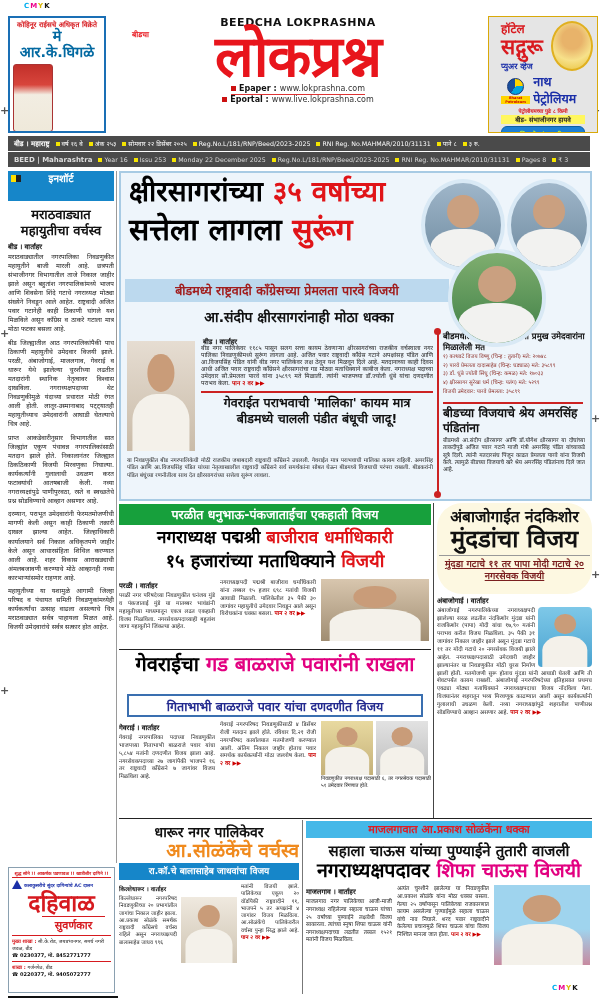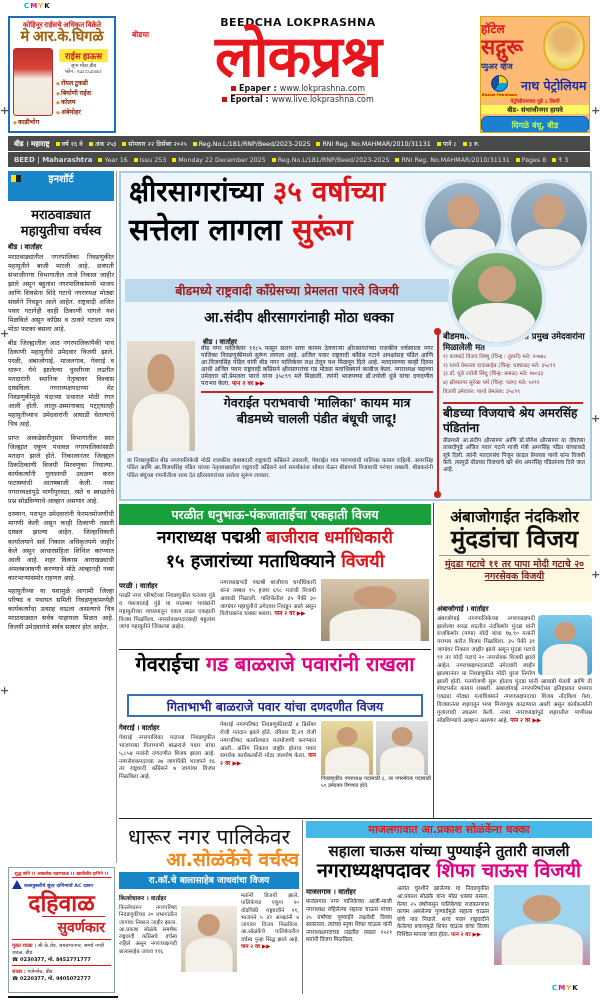--- a/index.html
+++ b/index.html
@@ -7,29 +7,29 @@
         font-family:"DejaVu Sans","Liberation Sans",sans-serif;overflow:hidden;}
   .abs{position:absolute;}
   .clip{overflow:hidden;}
   .jtext{text-align:justify;color:#1c1c1c;}
   .regmark{position:absolute;color:#555;font-size:11px;font-weight:bold;}
   .cmyk{font-size:7px;font-weight:bold;letter-spacing:1px;}
   .cmyk .c{color:#00aeef}.cmyk .m{color:#ec008c}.cmyk .y{color:#d8b400}.cmyk .k{color:#111}
   
   .leftad{border:2px solid #1a6fb5;background:#fff;padding:2px 3px;box-sizing:border-box;}
   .leftad .l1{color:#d61a1f;font-weight:bold;font-size:7px;text-align:center;}
-  .leftad .nm{color:#a16207;font-weight:bold;font-size:14.5px;text-align:center;line-height:1.1;}
+  .leftad .nm{color:#0369a1;font-weight:bold;font-size:14.5px;text-align:center;line-height:1.1;}
   .ricebag{float:left;width:38px;height:66px;margin:3px 3px 0 0;border-radius:3px;
            background:linear-gradient(180deg,#c2302a 0%,#d8453c 30%,#f2ede2 45%,#efe9da 100%);border:1px solid #a33;}
   .leftad .shop{display:inline-block;background:#ffe93a;color:#d61a1f;font-weight:bold;font-size:8.5px;padding:1px 6px;border-radius:2px;margin:3px 0 1px 0;}
   .leftad .sm{font-size:5px;color:#333;line-height:1.3;}
   .leftad ul{margin:2px 0 0 0;padding:0;list-style:none;}
   .leftad li{font-size:6.3px;font-weight:bold;color:#8a2b12;line-height:1.55;}
   .leftad li::before{content:"◆ ";color:#f08a1d;font-size:5px;}
-  .rightad{background:#fdba74;border:1px solid #d9a90a;box-sizing:border-box;padding:3px 0;}
+  .rightad{background:#e5e5e5;border:1px solid #d9a90a;box-sizing:border-box;padding:3px 12px;margin-left:8px;}
   .rightad .hot{color:#d91a1f;font-weight:bold;font-size:12px;}
   .rightad .sad{color:#d91a1f;font-weight:bold;font-size:21px;line-height:1;}
   .rightad .veg{color:#1b2fa8;font-weight:bold;font-size:8px;margin-top:2px;}
   .portrait{position:absolute;right:4px;top:4px;width:38px;height:46px;border-radius:50%;
             border:2px solid #e0b020;background:radial-gradient(circle at 50% 35%,#e8b36a 28%,#f7e18a 60%,#e8c23a 100%);}
   .bplogo{width:15px;height:15px;border-radius:50%;background:conic-gradient(#ffd400 0 25%,#00a3e0 0 60%,#1a4f9c 0 100%);display:inline-block;vertical-align:middle;border:1px solid #137;}
   .bptxt{display:block;background:#ffd400;color:#c00;font-size:3.5px;font-weight:bold;padding:0 1px;margin-top:1px;text-align:center;}
   .brand{color:#1b2fa8;font-weight:bold;font-size:12.5px;vertical-align:middle;}
   .note1{color:#d91a1f;font-size:5.3px;font-weight:bold;text-align:center;}
   .note2{color:#222;font-size:6.5px;font-weight:bold;text-align:center;background:#fff75e;}
@@ -85,42 +85,42 @@
   .hline{background:#222;height:1px;}
   .gbox{border:2px solid #3a6fb0;background:#fff;color:#232a8f;font-weight:bold;font-size:12.5px;text-align:center;line-height:21px;box-sizing:border-box;}
   .caption{font-size:5.1px;color:#222;line-height:1.3;text-align:justify;}
   
   .botad{border:1.5px solid #8aa0b0;box-sizing:border-box;padding:2px 3px;background:#fff;}
   .botad .tl{color:#d61a1f;font-size:4.6px;font-weight:bold;text-align:center;border-bottom:1px solid #d61a1f;padding-bottom:1px;}
   .botad .lr{display:flex;align-items:center;gap:2px;margin-top:2px;}
   .tri{width:0;height:0;border-left:5px solid transparent;border-right:5px solid transparent;border-bottom:9px solid #1b2fa8;position:relative;}
   .botad .ac{color:#1b2fa8;font-size:4.8px;font-weight:bold;}
   .botad .nm{color:#d61a1f;font-weight:bold;font-size:23px;text-align:center;line-height:1.05;margin-top:2px;}
-  .botad .sb{color:#d61a1f;font-weight:bold;font-size:14px;text-align:right;border-top:1.5px solid #d61a1f;margin:1px 6px 0 30px;}
+  .botad .sb{color:#d61a1f;font-weight:bold;font-size:11px;text-align:center;border-top:1.5px solid #d61a1f;margin:1px 6px 0 30px;}
   .botad .ad1{font-size:5px;color:#222;line-height:1.35;margin-top:3px;border-top:1px solid #d61a1f;padding-top:2px;}
   .botad .lb{color:#d61a1f;font-weight:bold;}
   .botad .phn{font-weight:bold;color:#111;}
 </style>
 </head>
 <body>
 
 <div class="page">
 
   <div class="abs cmyk" style="left:24px;top:2px;">
     <span class="c">C</span><span class="m">M</span><span class="y">Y</span><span class="k">K</span>
   </div>
 
   <div class="regmark" style="left:0;top:104px;">+</div>
   <div class="regmark" style="left:591px;top:104px;">+</div>
   <div class="regmark" style="left:0;top:327px;">+</div>
   <div class="regmark" style="left:591px;top:412px;">+</div>
   <div class="regmark" style="left:591px;top:568px;">+</div>
   <div class="regmark" style="left:0;top:684px;">+</div>
 
-  <div class="abs leftad clip" style="left:8px;top:16px;width:108px;height:117px;font-family:Liberation Serif, serif;">
+  <div class="abs leftad clip" style="left:8px;top:16px;width:98px;height:117px;">
     <div class="l1">कोहिनूर राईसचे अधिकृत विक्रेते</div>
     <div class="nm">मे आर.के.घिगळे</div>
     <div class="ricebag"></div>
     <div style="text-align:center;">
       <span class="shop">राईस हाऊस</span>
       <div class="sm">जुना मोंढा,बीड</div>
       <div class="sm">फोन : 9422245661</div>
     </div>
     <ul>
       <li>रॉयल टुकडी</li>
@@ -265,21 +265,21 @@
       <div class="jtext small-body">
         <span>नगराध्यक्षपदी पद्मश्री बाजीराव धर्माधिकारी यांना तब्बल १५ हजार ६९८ मतांची विजयी आघाडी मिळाली. पालिकेतील ३५ पैकी ३० जागांवर महायुतीचे उमेदवार निवडून आले असून विरोधकांना धक्का बसला. </span>
         <span class="more" style="font-size:5.7px;">पान २ वर ▶▶</span>
       </div>
     </div>
     <div class="photo" style="width:108px;height:62px;background:linear-gradient(180deg,#d8c6ae,#a08d72);"></div>
   </div>
 
   <div class="abs vline" style="left:433px;top:503px;height:315px;background:#444;"></div>
   <div class="abs clip" style="left:437px;top:503px;width:155px;height:315px;">
-    <div style="background:#fdf8e1;padding:2px 2px 20px;">
+    <div style="background:#fdf8e1;padding:2px 2px 12px;border-radius:25px;">
       <div style="font-weight:bold;font-size:15.5px;text-align:center;color:#111;">अंबाजोगाईत नंदकिशोर</div>
       <div style="font-weight:bold;font-size:24px;text-align:center;color:#111;line-height:1;">मुंदडांचा विजय</div>
       <div style="font-weight:bold;font-size:9.5px;text-align:center;color:#7a1f1f;margin-top:4px;border-top:1px solid #999;padding-top:2px;line-height:1.25;text-decoration:underline;">मुंदडा गटाचे ११ तर पापा मोदी गटाचे २० नगरसेवक विजयी</div>
     </div>
     <div class="byline">अंबाजोगाई । वार्ताहर</div>
     <div class="jtext small-body">
       <span class="photo" style="float:right;width:54px;height:60px;margin:0 0 2px 3px;border-radius:4px;background:linear-gradient(180deg,#7ec8e8,#4aa3d0);"></span>
       <span>अंबाजोगाई नगरपालिकेच्या नगराध्यक्षपदी झालेल्या सरळ लढतीत नंदकिशोर मुंदडा यांनी राजकिशोर (पापा) मोदी यांचा १७,९० मतांनी पराभव करीत विजय मिळविला. ३५ पैकी ३१ जागांवर निकाल जाहीर झाले असून मुंदडा गटाचे ११ तर मोदी गटाचे २० नगरसेवक विजयी झाले आहेत. नगराध्यक्षपदासाठी उमेदवारी जाहीर झाल्यानंतर या निवडणुकीत मोठी चुरस निर्माण झाली होती. मतमोजणी सुरू होताच मुंदडा यांनी आघाडी घेतली आणि ती शेवटपर्यंत कायम राखली. अंबाजोगाई नगरपरिषदेच्या इतिहासात प्रथमच एवढ्या मोठ्या मताधिक्याने नगराध्यक्षपदाचा विजय नोंदविला गेला. विजयानंतर शहरातून भव्य मिरवणूक काढण्यात आली असून कार्यकर्त्यांनी गुलालाची उधळण केली. नव्या नगराध्यक्षांपुढे शहरातील पाणीप्रश्न सोडविण्याचे आव्हान असणार आहे. </span>
       <span class="more" style="font-size:5.7px;">पान २ वर ▶▶</span>
     </div>
@@ -307,21 +307,21 @@
         <div class="photo" style="width:52px;height:54px;background:linear-gradient(180deg,#e2e2e2,#bdbdbd);"></div>
       </div>
       <div class="caption">निवडणुकीत नगराध्यक्ष पदासाठी ६, तर नगरसेवक पदासाठी ५१ उमेदवार रिंगणात होते.</div>
     </div>
   </div>
 
   <div class="abs hline" style="left:119px;top:818px;width:473px;"></div>
   <div class="abs vline" style="left:302px;top:820px;height:174px;background:#777;"></div>
 
   <div class="abs clip" style="left:119px;top:822px;width:180px;height:172px;">
-    <div style="font-weight:normal;font-size:21px;text-align:center;color:#111;">धारूर नगर पालिकेवर</div>
+    <div style="font-weight:bold;font-size:14px;text-align:center;color:#111;">धारूर नगर पालिकेवर</div>
     <div class="orange" style="font-weight:bold;font-size:19px;text-align:right;line-height:1;">आ.सोळंकेंचे वर्चस्व</div>
     <div class="bluebar" style="margin-top:3px;">रा.कॉ.चे बालासाहेब जाधवांचा विजय</div>
     <div style="display:flex;gap:4px;margin-top:3px;">
       <div style="width:58px;">
         <div class="byline" style="font-size:6px;">किल्लेधारूर । वार्ताहर</div>
         <div class="jtext" style="font-size:5.4px;line-height:1.35;">किल्लेधारूर नगरपरिषद निवडणुकीच्या २० प्रभागांतील जागांचा निकाल जाहीर झाला. आ.प्रकाश सोळंके समर्थक राष्ट्रवादी काँग्रेसचे वर्चस्व राहिले असून नगराध्यक्षपदी बालासाहेब जाधव ९९६</div>
       </div>
       <div class="photo" style="width:56px;height:66px;margin-top:14px;background:linear-gradient(180deg,#efe9df,#cfc4b2);"></div>
       <div style="width:58px;">
         <div class="jtext" style="font-size:5.4px;line-height:1.35;">

